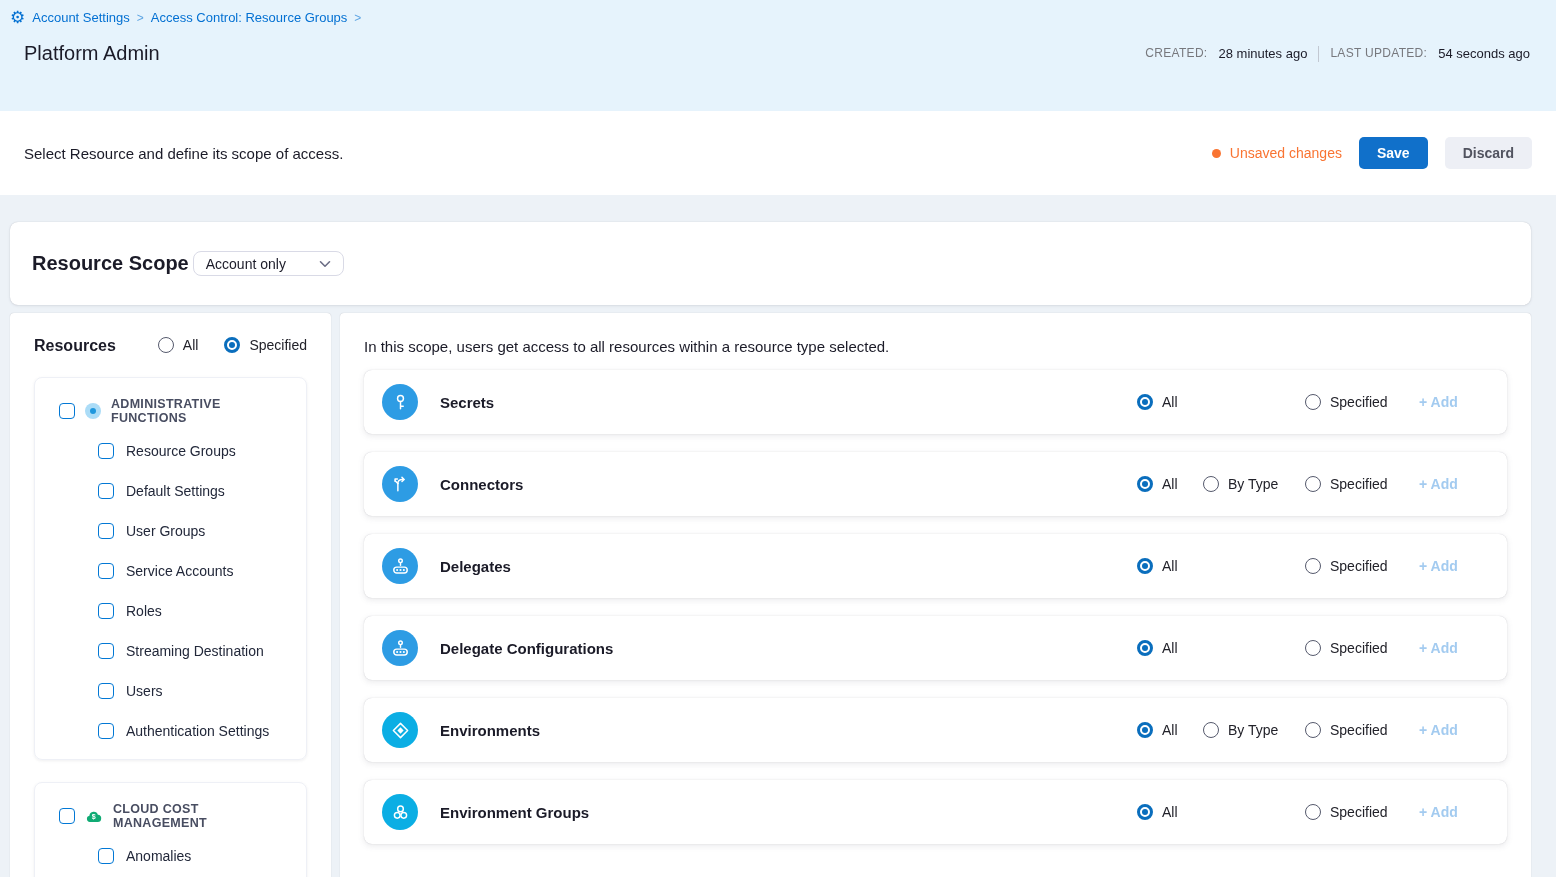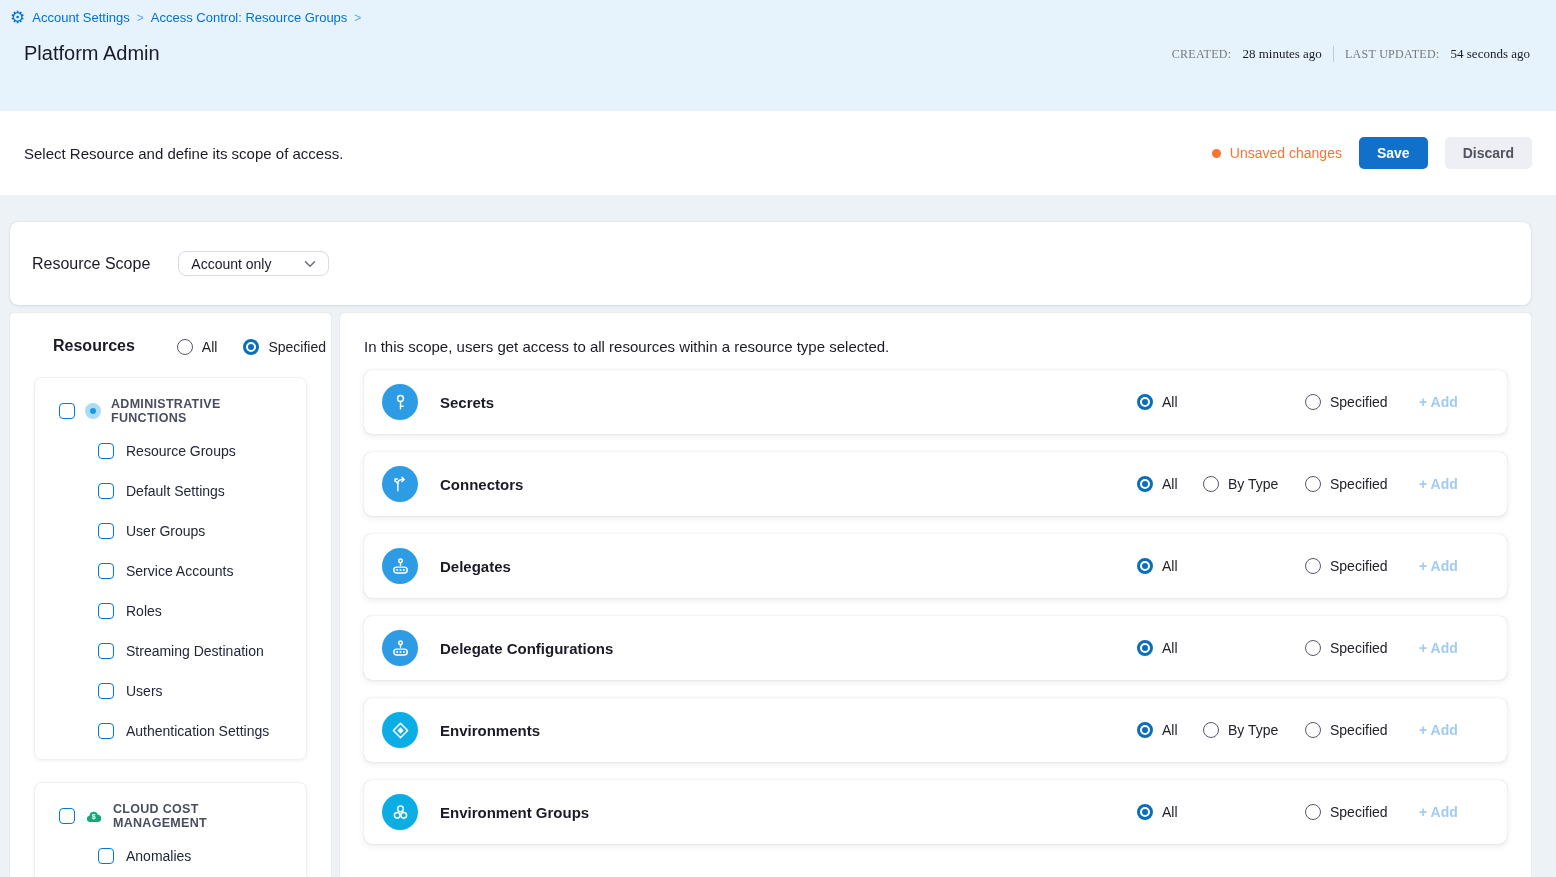--- a/index.html
+++ b/index.html
@@ -9,50 +9,50 @@
 
   
   .hero { background:#e6f3fc; height:111px; padding-top:9px; }
   .crumbs { display:flex; align-items:center; gap:7px; padding-left:10px; font-size:13px; }
   .gear { color:#0370d2; font-size:17px; line-height:1; }
   .crumb { color:#0370d2; cursor:pointer; text-decoration:none; }
   .sep { color:#0370d2; opacity:.6; font-size:12px; }
   .sep::before { content:">"; }
   .title-row { display:flex; align-items:center; margin-top:16px; padding:0 26px 0 24px; }
   .page-title { font-size:20px; font-weight:500; color:#1b1b28; }
-  .meta { margin-left:auto; display:flex; align-items:flex-end; gap:11px;font-family:Liberation Serif, serif; }
+  .meta { margin-left:auto; display:flex; align-items:flex-start; gap:11px; }
   .meta-label { color:#77787d; font-size:12px; letter-spacing:.3px; }
   .meta-value { color:#1b1b28; font-size:13px; }
   .meta-div { width:1px; height:16px; background:#c2c8d2; }
 
   
   .toolbar { height:84px; background:#fff; display:flex; align-items:center; padding:0 24px; }
   .toolbar-desc { font-size:15px; }
   .toolbar-right { margin-left:auto; display:flex; align-items:center; gap:17px; }
   .unsaved { display:flex; align-items:center; gap:9px; color:#f97432; font-size:14px; }
   .unsaved-dot { width:9px; height:9px; border-radius:50%; background:#f97432; }
   .btn { height:32px; border:none; border-radius:5px; padding:0 18px; font-size:14px; font-weight:700; cursor:pointer; font-family:inherit; }
   .btn-save { background:#1070ca; color:#fff; }
   .btn-discard { background:#edeff5; color:#51535f; }
 
   
   .content { padding:27px 25px 0 10px; }
   .scope-card { background:#fff; border-radius:8px; height:83px; display:flex; align-items:center;
     padding:0 22px; box-shadow:0 0 1px rgba(40,41,61,.25), 0 1px 3px rgba(96,97,112,.12); }
-  .scope-label { font-size:16px; font-weight:400; margin-right:28px; }
+  .scope-label { font-size:20px; font-weight:700; margin-right:4px; }
   .select { height:25px; min-width:131px; border:1px solid #d9dae6; border-radius:8px; background:#fff;
     display:flex; align-items:center; gap:33px; padding:0 12px; font-size:14px; cursor:pointer;text-align:center; }
   .select svg { width:12px; height:8px; stroke:#6b6d85; fill:none; stroke-width:1.6; stroke-linecap:round; stroke-linejoin:round; }
 
   .body { display:flex; gap:9px; margin-top:8px; align-items:stretch; }
 
   
   .sidebar { flex:none; width:321px; min-height:571px; background:#fff; border-radius:4px;
     box-shadow:0 0 1px rgba(40,41,61,.3); padding:24px; }
-  .res-head { display:flex; align-items:flex-end;margin-left:19px; }
+  .res-head { display:flex; align-items:flex-start; }
   .res-title { font-size:16px; font-weight:700; }
   .res-radios { margin-left:42px; display:flex; align-items:center; gap:26px; }
   .opt { display:flex; align-items:center; gap:9px; font-size:14px; cursor:pointer; color:#22222a; }
   .radio { flex:none; width:16px; height:16px; border-radius:50%; border:1px solid #565a6d; background:#fff; position:relative; }
   .radio.on { border:3px solid #0a6ebd; }
   .radio.on::after { content:""; position:absolute; inset:2px; border-radius:50%; background:#0a6ebd; }
   .cbx { flex:none; width:16px; height:16px; border:1.5px solid #0278d5; border-radius:4px; background:#fff; cursor:pointer; }
   .group { border:1px solid #eef0f6; border-radius:8px; box-shadow:0 1px 3px rgba(96,97,112,.1);
     margin-top:22px; padding:19px 12px 8px 24px; }
   .group-head { display:flex; align-items:center; gap:10px; }

